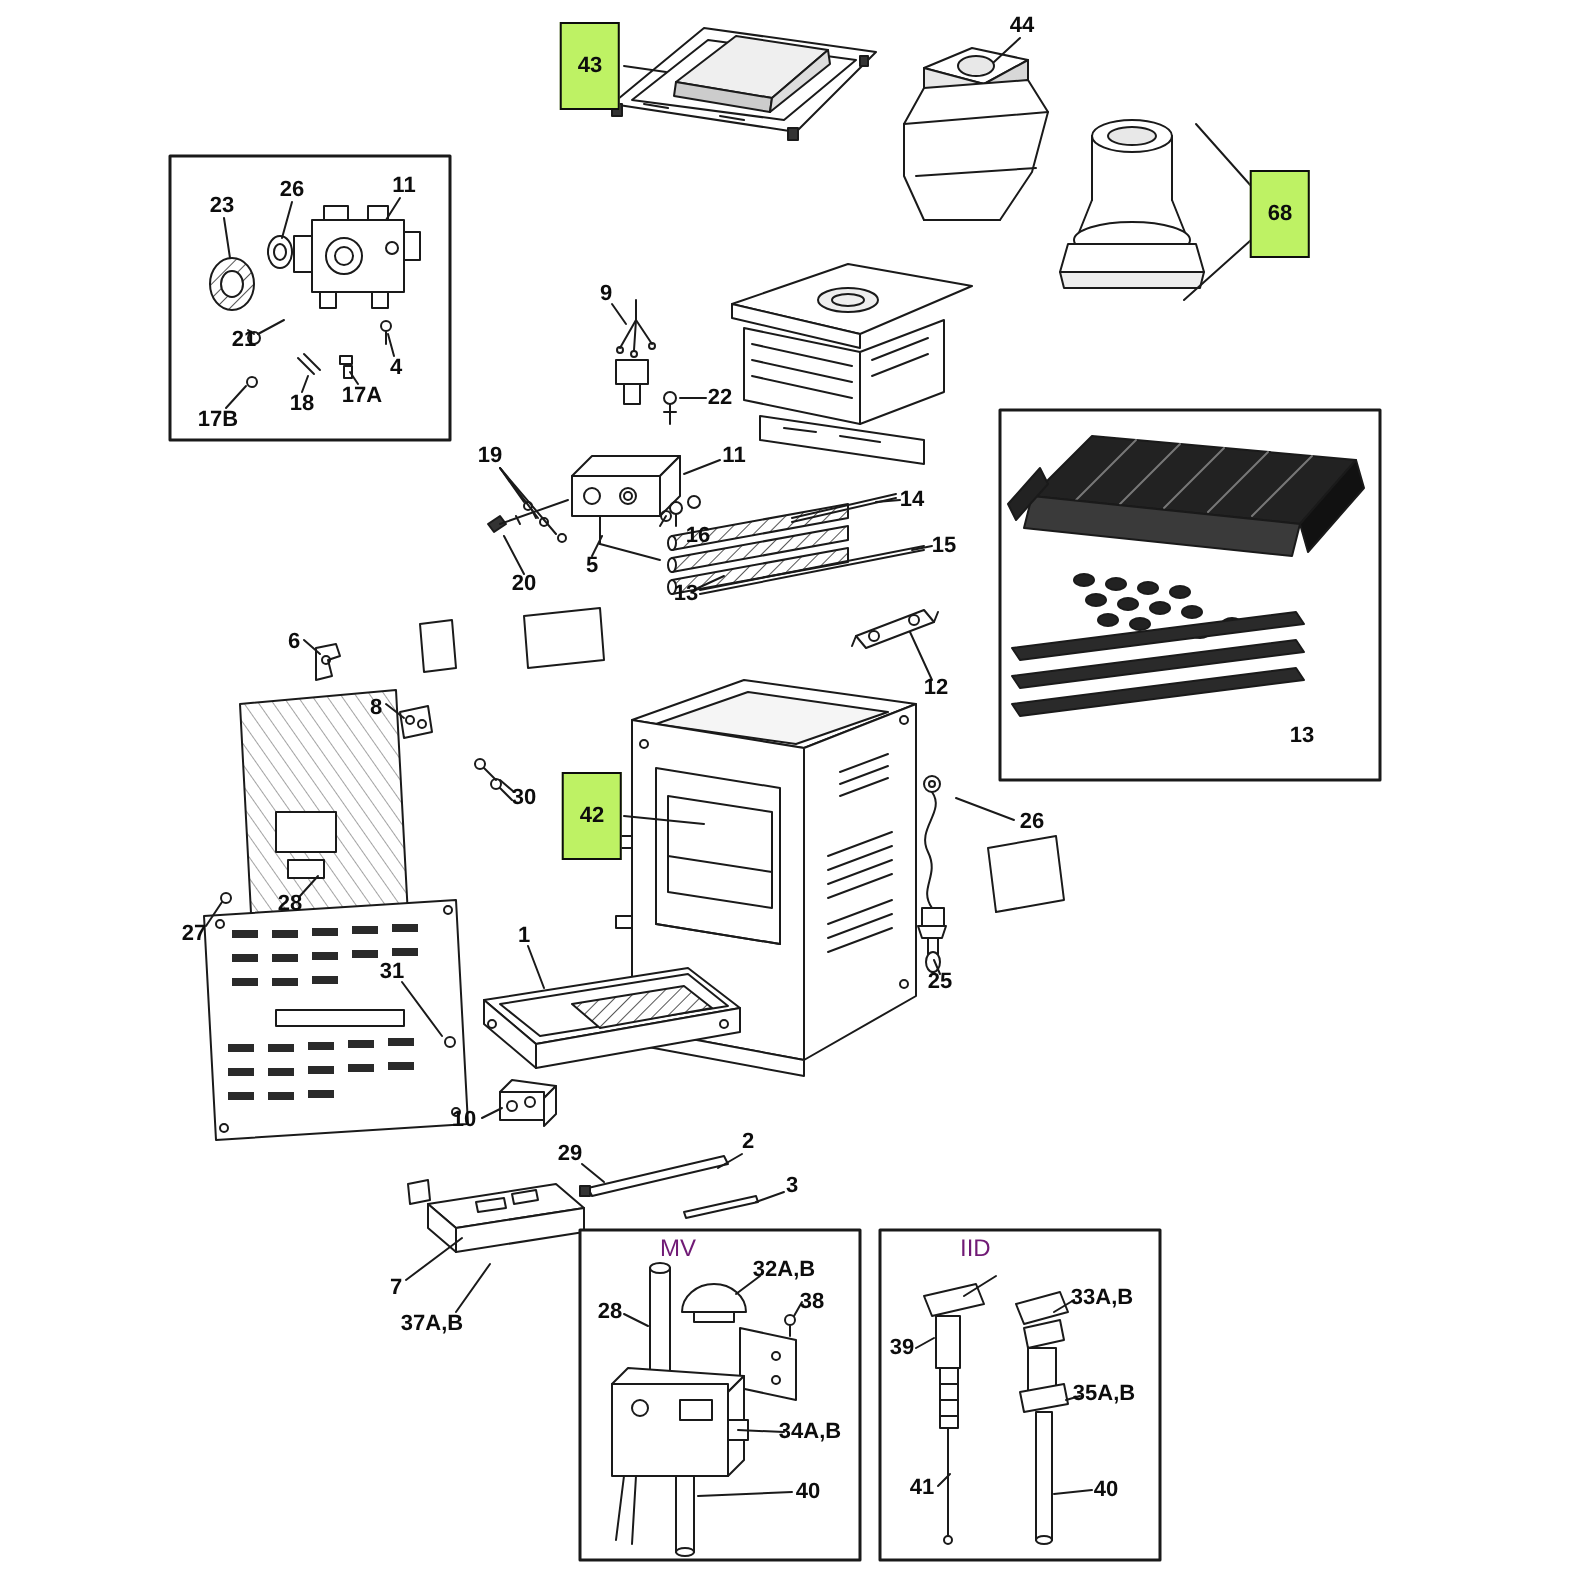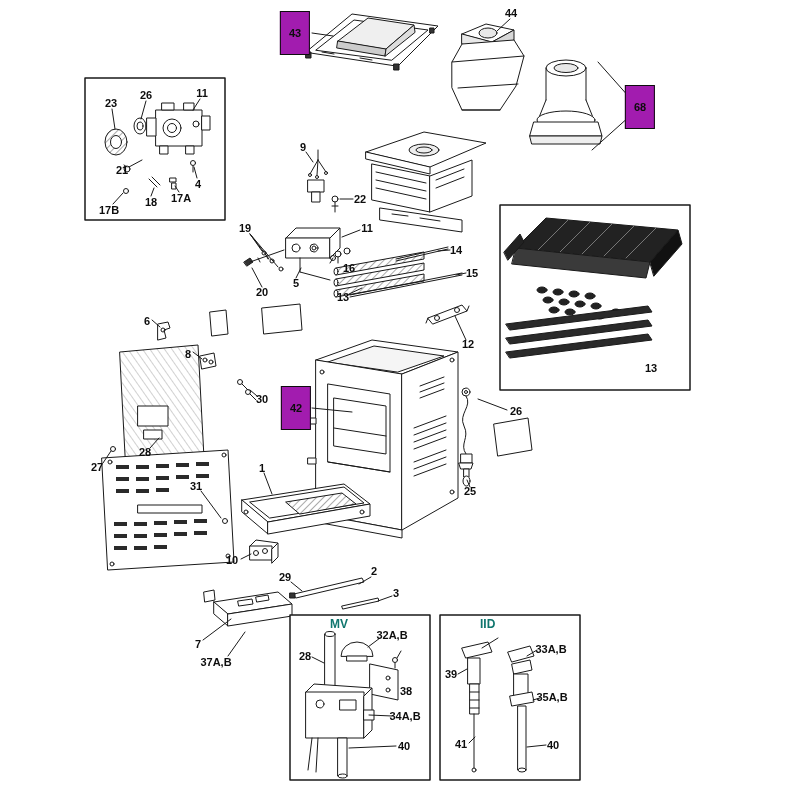--- a/index.html
+++ b/index.html
@@ -4,22 +4,22 @@
 <style>
   * { margin:0; padding:0; box-sizing:border-box; }
   html,body { width:792px; height:792px; background:#ffffff; font-family:"Liberation Sans",sans-serif; }
   .stage { position:relative; width:792px; height:792px; background:#ffffff; overflow:hidden; }
   .art { position:absolute; left:0; top:0; }
   .callout {
     position:absolute; transform:translate(-50%,-50%);
     font-size:11px; font-weight:700; color:#0d0d0d; white-space:nowrap;
     font-family:"Liberation Sans",sans-serif; z-index:5;
   }
-  .callout.boxed { border:1.6px solid #0d0d0d; padding:15px 8px; background:#a21caf; }
-  .inset-title { position:absolute; font-size:12px; font-weight:700; color:#0f766e; z-index:5;padding-left:36px; }
+  .callout.boxed { border:1.6px solid #0d0d0d; padding:15px 8px; background:#bef264; }
+  .inset-title { position:absolute; font-size:12px; font-weight:400; color:#701a75; z-index:5;padding-left:36px; }
 </style>
 </head>
 <body>
 
 <div class="stage">
 
 <svg class="art" width="792" height="792" viewBox="0 0 792 792" xmlns="http://www.w3.org/2000/svg">
   <defs>
     <pattern id="hatchA" width="5" height="5" patternUnits="userSpaceOnUse" patternTransform="rotate(45)">
       <rect width="5" height="5" fill="#ffffff"></rect>
@@ -470,21 +470,21 @@
       <span class="callout" style="left: 262px; top: 468px;">1</span>
       <span class="callout" style="left: 196px; top: 486px; text-align: right;">31</span>
       <span class="callout" style="left: 232px; top: 560px;">10</span>
       <span class="callout" style="left: 285px; top: 577px;">29</span>
       <span class="callout" style="left: 374px; top: 571px;">2</span>
       <span class="callout" style="left: 396px; top: 593px;">3</span>
       <span class="callout" style="left: 198px; top: 644px;">7</span>
       <span class="callout" style="left: 216px; top: 662px; text-align: right;">37A,B</span>
       <span class="callout" style="left: 305px; top: 656px;">28</span>
       <span class="callout" style="left: 392px; top: 635px;">32A,B</span>
-      <span class="callout" style="left: 406px; top: 651px; margin-top: 40px;">38</span>
+      <span class="callout" style="left: 406px; top: 651px;">38</span>
       <span class="callout" style="left: 405px; top: 716px;">34A,B</span>
       <span class="callout" style="left: 404px; top: 746px;">40</span>
       <span class="callout" style="left: 451px; top: 674px;">39</span>
       <span class="callout" style="left: 551px; top: 649px;">33A,B</span>
       <span class="callout" style="left: 552px; top: 697px;">35A,B</span>
       <span class="callout" style="left: 461px; top: 744px;">41</span>
       <span class="callout" style="left: 553px; top: 745px;">40</span>
     </div>
 
 <span class="inset-title" style="left:294px;top:617px">MV</span>

